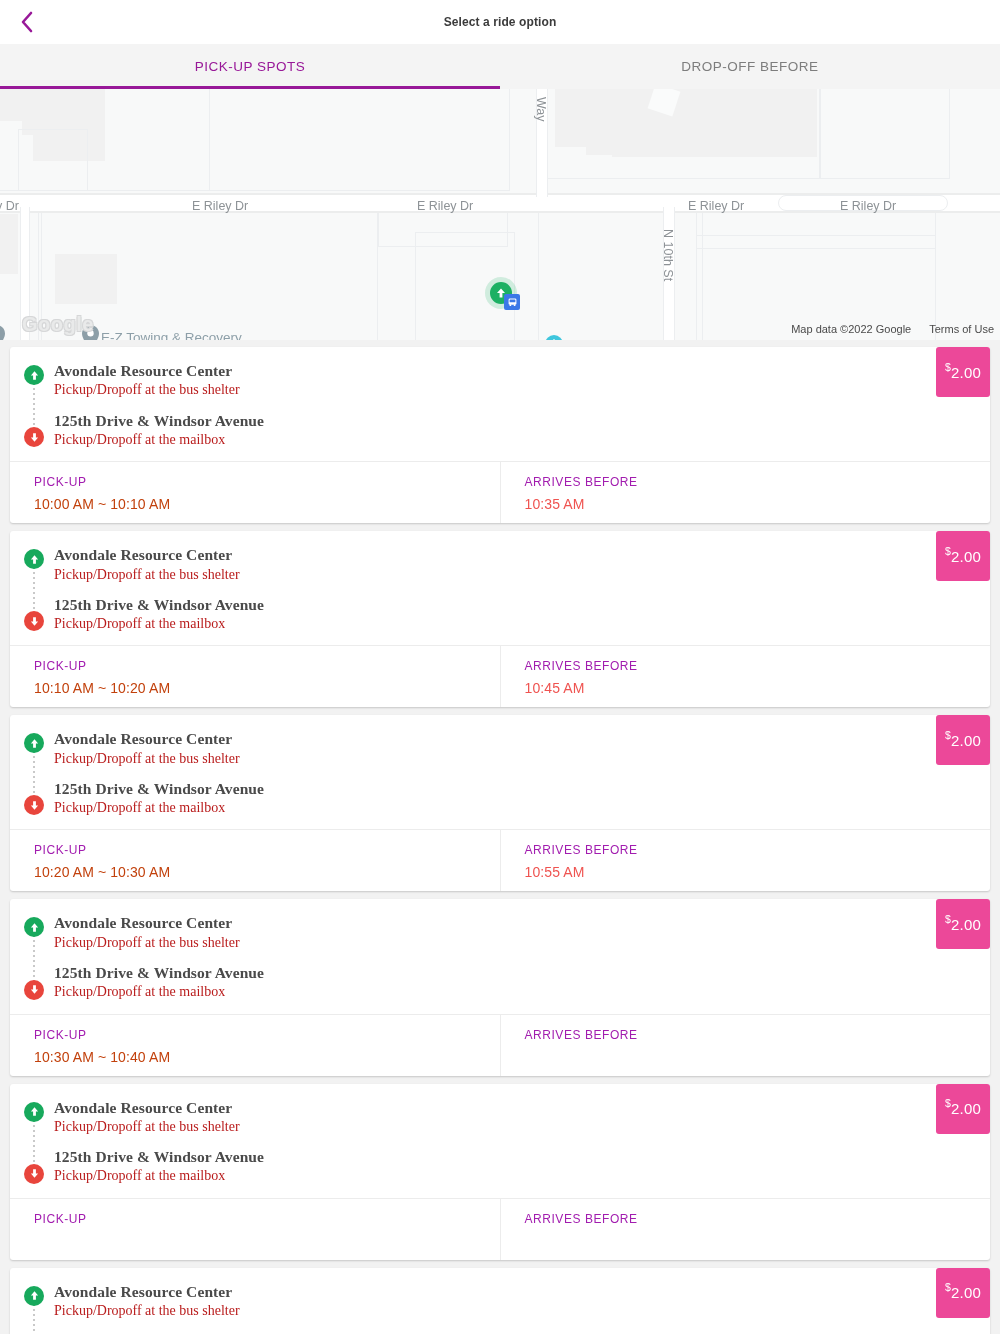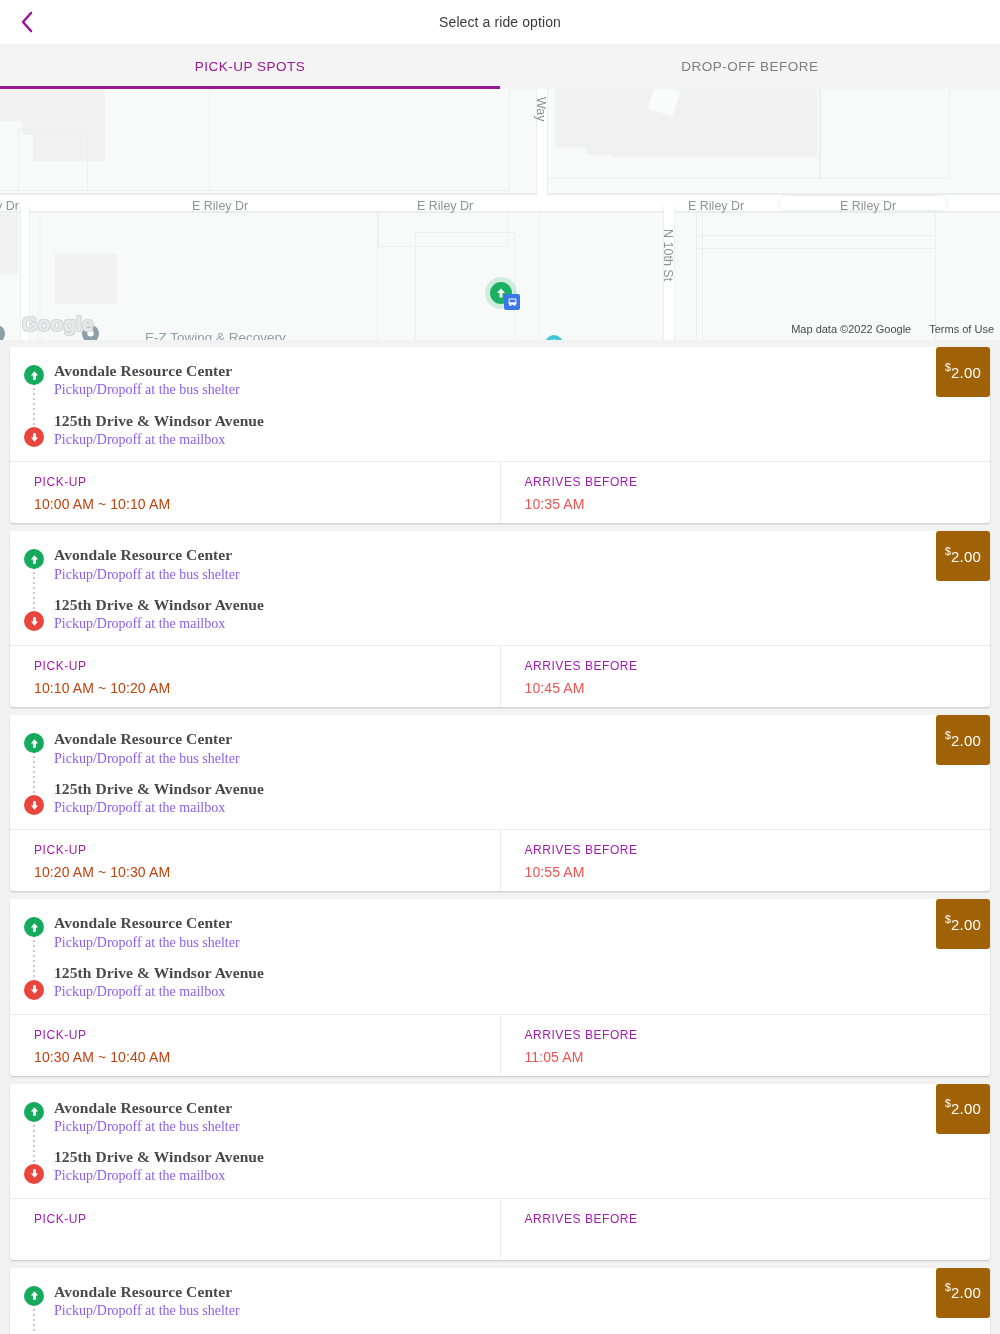--- a/index.html
+++ b/index.html
@@ -28,23 +28,23 @@
     top: 0;
     height: 44px;
     width: 38px;
     display: flex;
     align-items: center;
     justify-content: center;
     cursor: pointer;
   }
   .back-btn svg { display: block; }
   .header-title {
-    font-size: 14px;
+    font-size: 12px;
     color: #3b3b3b;
-    font-weight: 400;
+    font-weight: 700;
     letter-spacing: .1px;
   }
 
   
   .tabbar {
     height: 45px;
     background: #f4f4f4;
     display: flex;
     position: relative;
   }
@@ -223,30 +223,30 @@
   .stop-row:last-child { margin-bottom: 0; }
   .stop-title {
     font-size: 15.5px;
     font-weight: 700;
     color: #4a4a4a;
     line-height: 1.25;
     letter-spacing: .1px;
   }
   .stop-sub {
     font-size: 14px;
-    color: #8b5cf6;
+    color: #b91c1c;
     line-height: 1.3;
     margin-top: 1px;
   }
 
   .price-badge {
     position: absolute;
     top: 0;
     right: 0;
-    background: #a16207;
+    background: #ec4899;
     color: #ffffff;
     border-radius: 3px 3px 3px 3px;
     width: 54px;
     height: 50px;
     display: flex;
     align-items: center;
     justify-content: center;
     font-size: 15px;
     letter-spacing: .2px;
   }
@@ -349,21 +349,21 @@
 
     <div class="poi" style="left:-12px; top:236px;">
       <span>
         <svg class="pin" viewBox="0 0 17 24">
           <path d="M8.5 0C3.8 0 0 3.8 0 8.5 0 15 8.5 24 8.5 24S17 15 17 8.5C17 3.8 13.2 0 8.5 0z" fill="#8d9fa8"></path>
           <circle cx="8.5" cy="8.3" r="3.2" fill="#ffffff"></circle>
         </svg>
       </span>
     </div>
 
-    <div class="poi" style="left:82px; top:236px;gap:44px;">
+    <div class="poi" style="left:82px; top:236px;">
       <span>
         <svg class="pin" viewBox="0 0 17 24">
           <path d="M8.5 0C3.8 0 0 3.8 0 8.5 0 15 8.5 24 8.5 24S17 15 17 8.5C17 3.8 13.2 0 8.5 0z" fill="#8d9fa8"></path>
           <circle cx="8.5" cy="8.3" r="3.2" fill="#ffffff"></circle>
         </svg>
       </span>
       <span class="poi-label">E-Z Towing &amp; Recovery</span>
     </div>
 
     <div class="poi" style="left:430px; top:246px;">
@@ -556,21 +556,20 @@
         <span><span class="cur">$</span><span>2.00</span></span>
       </div>
     </div>
     <div class="card-bottom">
       <div class="cell">
         <div class="cell-label">PICK-UP</div>
         <div class="cell-value green">10:30 AM ~ 10:40 AM</div>
       </div>
       <div class="cell">
         <div class="cell-label">ARRIVES BEFORE</div>
-        <div class="cell-value red">11:05 AM</div>
       </div>
     </div>
   </div>
 
   <div class="ride-card">
     <div class="card-top">
       <div class="stops">
         <div class="stop-rail">
           <div class="rail-dots"></div>
           <div class="stop-dot up">

